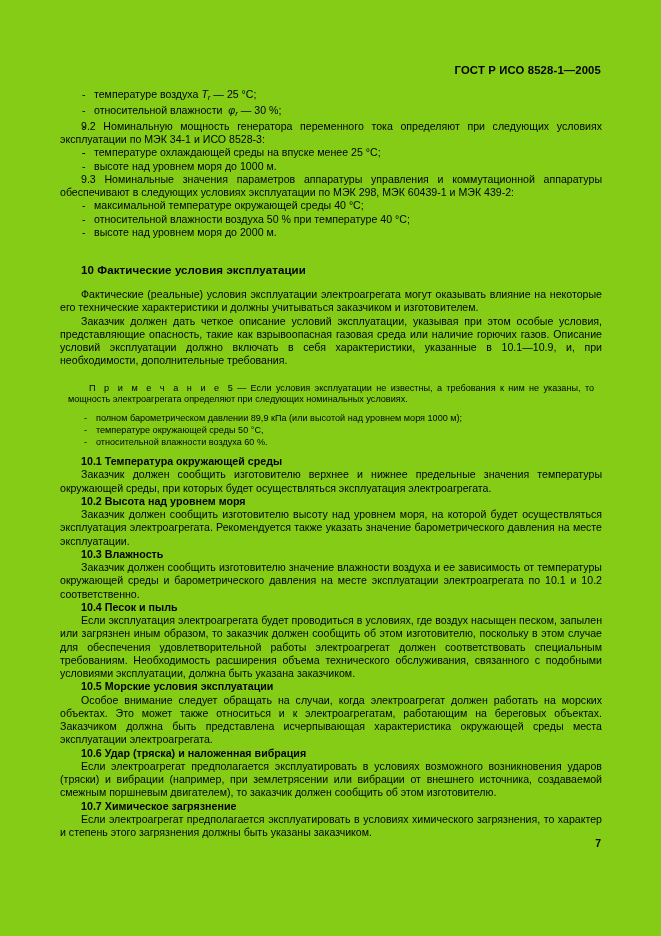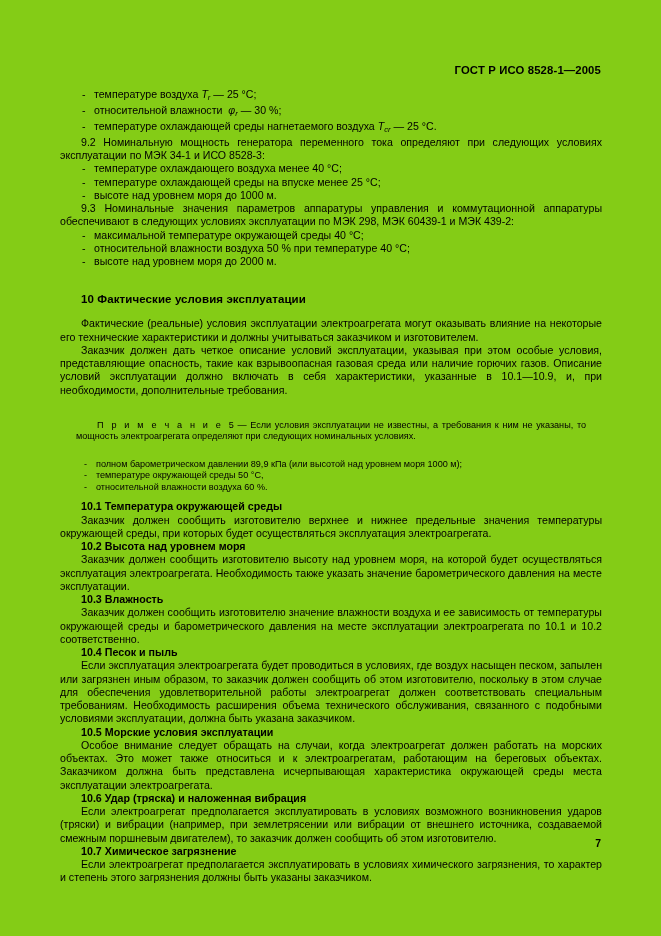--- a/index.html
+++ b/index.html
@@ -74,21 +74,21 @@
     margin: 0;
     font-size: 10.7px;
     font-weight: bold;
     line-height: 13.25px;
     text-indent: 21px;
   }
   .note {
     font-size: 9.1px;
     line-height: 11.4px;
     text-align: justify;
-    margin: 16px;
+    margin: 8px;
     text-indent: 21px;
   }
   .note-label {
     letter-spacing: 2.1px;
   }
   .dash.small {
     font-size: 9.1px;
     line-height: 11.6px;
     padding-left: 36px;
   }
@@ -121,27 +121,27 @@
 
   <div class="content">
 
     <div class="dash">
       <span class="mark">-</span><span>температуре воздуха <i>T<sub>r</sub></i> — 25 °C;</span>
     </div>
     <div class="dash">
       <span class="mark">-</span><span>относительной влажности&nbsp; <i>φ<sub>r</sub></i> — 30 %;</span>
     </div>
     <div class="dash">
-      <span class="mark">-</span><span>температуре охлаждающей среды нагнетаемого воздуха <i>T<sub>cr</sub></i> — 25 °C.</span>
+      <span class="mark">-</span>
     </div>
 
     <p class="ind">9.2  Номинальную мощность генератора переменного тока определяют при следующих условиях эксплуатации по МЭК 34-1 и ИСО 8528-3:</p>
 
     <div class="dash">
-      <span class="mark">-</span><span>температуре охлаждающего воздуха менее 40 °C;</span>
+      <span class="mark">-</span>
     </div>
     <div class="dash">
       <span class="mark">-</span><span>температуре охлаждающей среды на впуске менее 25 °C;</span>
     </div>
     <div class="dash">
       <span class="mark">-</span><span>высоте над уровнем моря до 1000 м.</span>
     </div>
 
     <p class="ind">9.3  Номинальные значения параметров аппаратуры управления и коммутационной аппаратуры обеспечивают в следующих условиях эксплуатации по МЭК 298, МЭК 60439-1 и МЭК 439-2:</p>
 
@@ -172,21 +172,21 @@
     </div>
     <div class="dash small">
       <span class="mark">-</span><span>относительной влажности воздуха 60 %.</span>
     </div>
     <div class="sp-note"></div>
 
     <h3 class="subsec">10.1  Температура окружающей среды</h3>
     <p class="ind">Заказчик должен сообщить изготовителю верхнее и нижнее предельные значения температуры окружающей среды, при которых будет осуществляться эксплуатация электроагрегата.</p>
 
     <h3 class="subsec">10.2  Высота над уровнем моря</h3>
-    <p class="ind">Заказчик должен сообщить изготовителю высоту над уровнем моря, на которой будет осуществляться эксплуатация электроагрегата. Необходимость также указать значение барометрического давления на месте эксплуатации.</p>
+    <p class="ind">Заказчик должен сообщить изготовителю высоту над уровнем моря, на которой будет осуществляться эксплуатация электроагрегата. Рекомендуется также указать значение барометрического давления на месте эксплуатации.</p>
 
     <h3 class="subsec">10.3  Влажность</h3>
     <p class="ind">Заказчик должен сообщить изготовителю значение влажности воздуха и ее зависимость от температуры окружающей среды и барометрического давления на месте эксплуатации электроагрегата по 10.1 и 10.2 соответственно.</p>
 
     <h3 class="subsec">10.4  Песок и пыль</h3>
     <p class="ind">Если эксплуатация электроагрегата будет проводиться в условиях, где воздух насыщен песком, запылен или загрязнен иным образом, то заказчик должен сообщить об этом изготовителю, поскольку в этом случае для обеспечения удовлетворительной работы электроагрегат должен соответствовать специальным требованиям. Необходимость расширения объема технического обслуживания, связанного с подобными условиями эксплуатации, должна быть указана заказчиком.</p>
 
     <h3 class="subsec">10.5  Морские условия эксплуатации</h3>
     <p class="ind">Особое внимание следует обращать на случаи, когда электроагрегат должен работать на морских объектах. Это может также относиться и к электроагрегатам, работающим на береговых объектах. Заказчиком должна быть представлена исчерпывающая характеристика окружающей среды места эксплуатации электроагрегата.</p>
 

